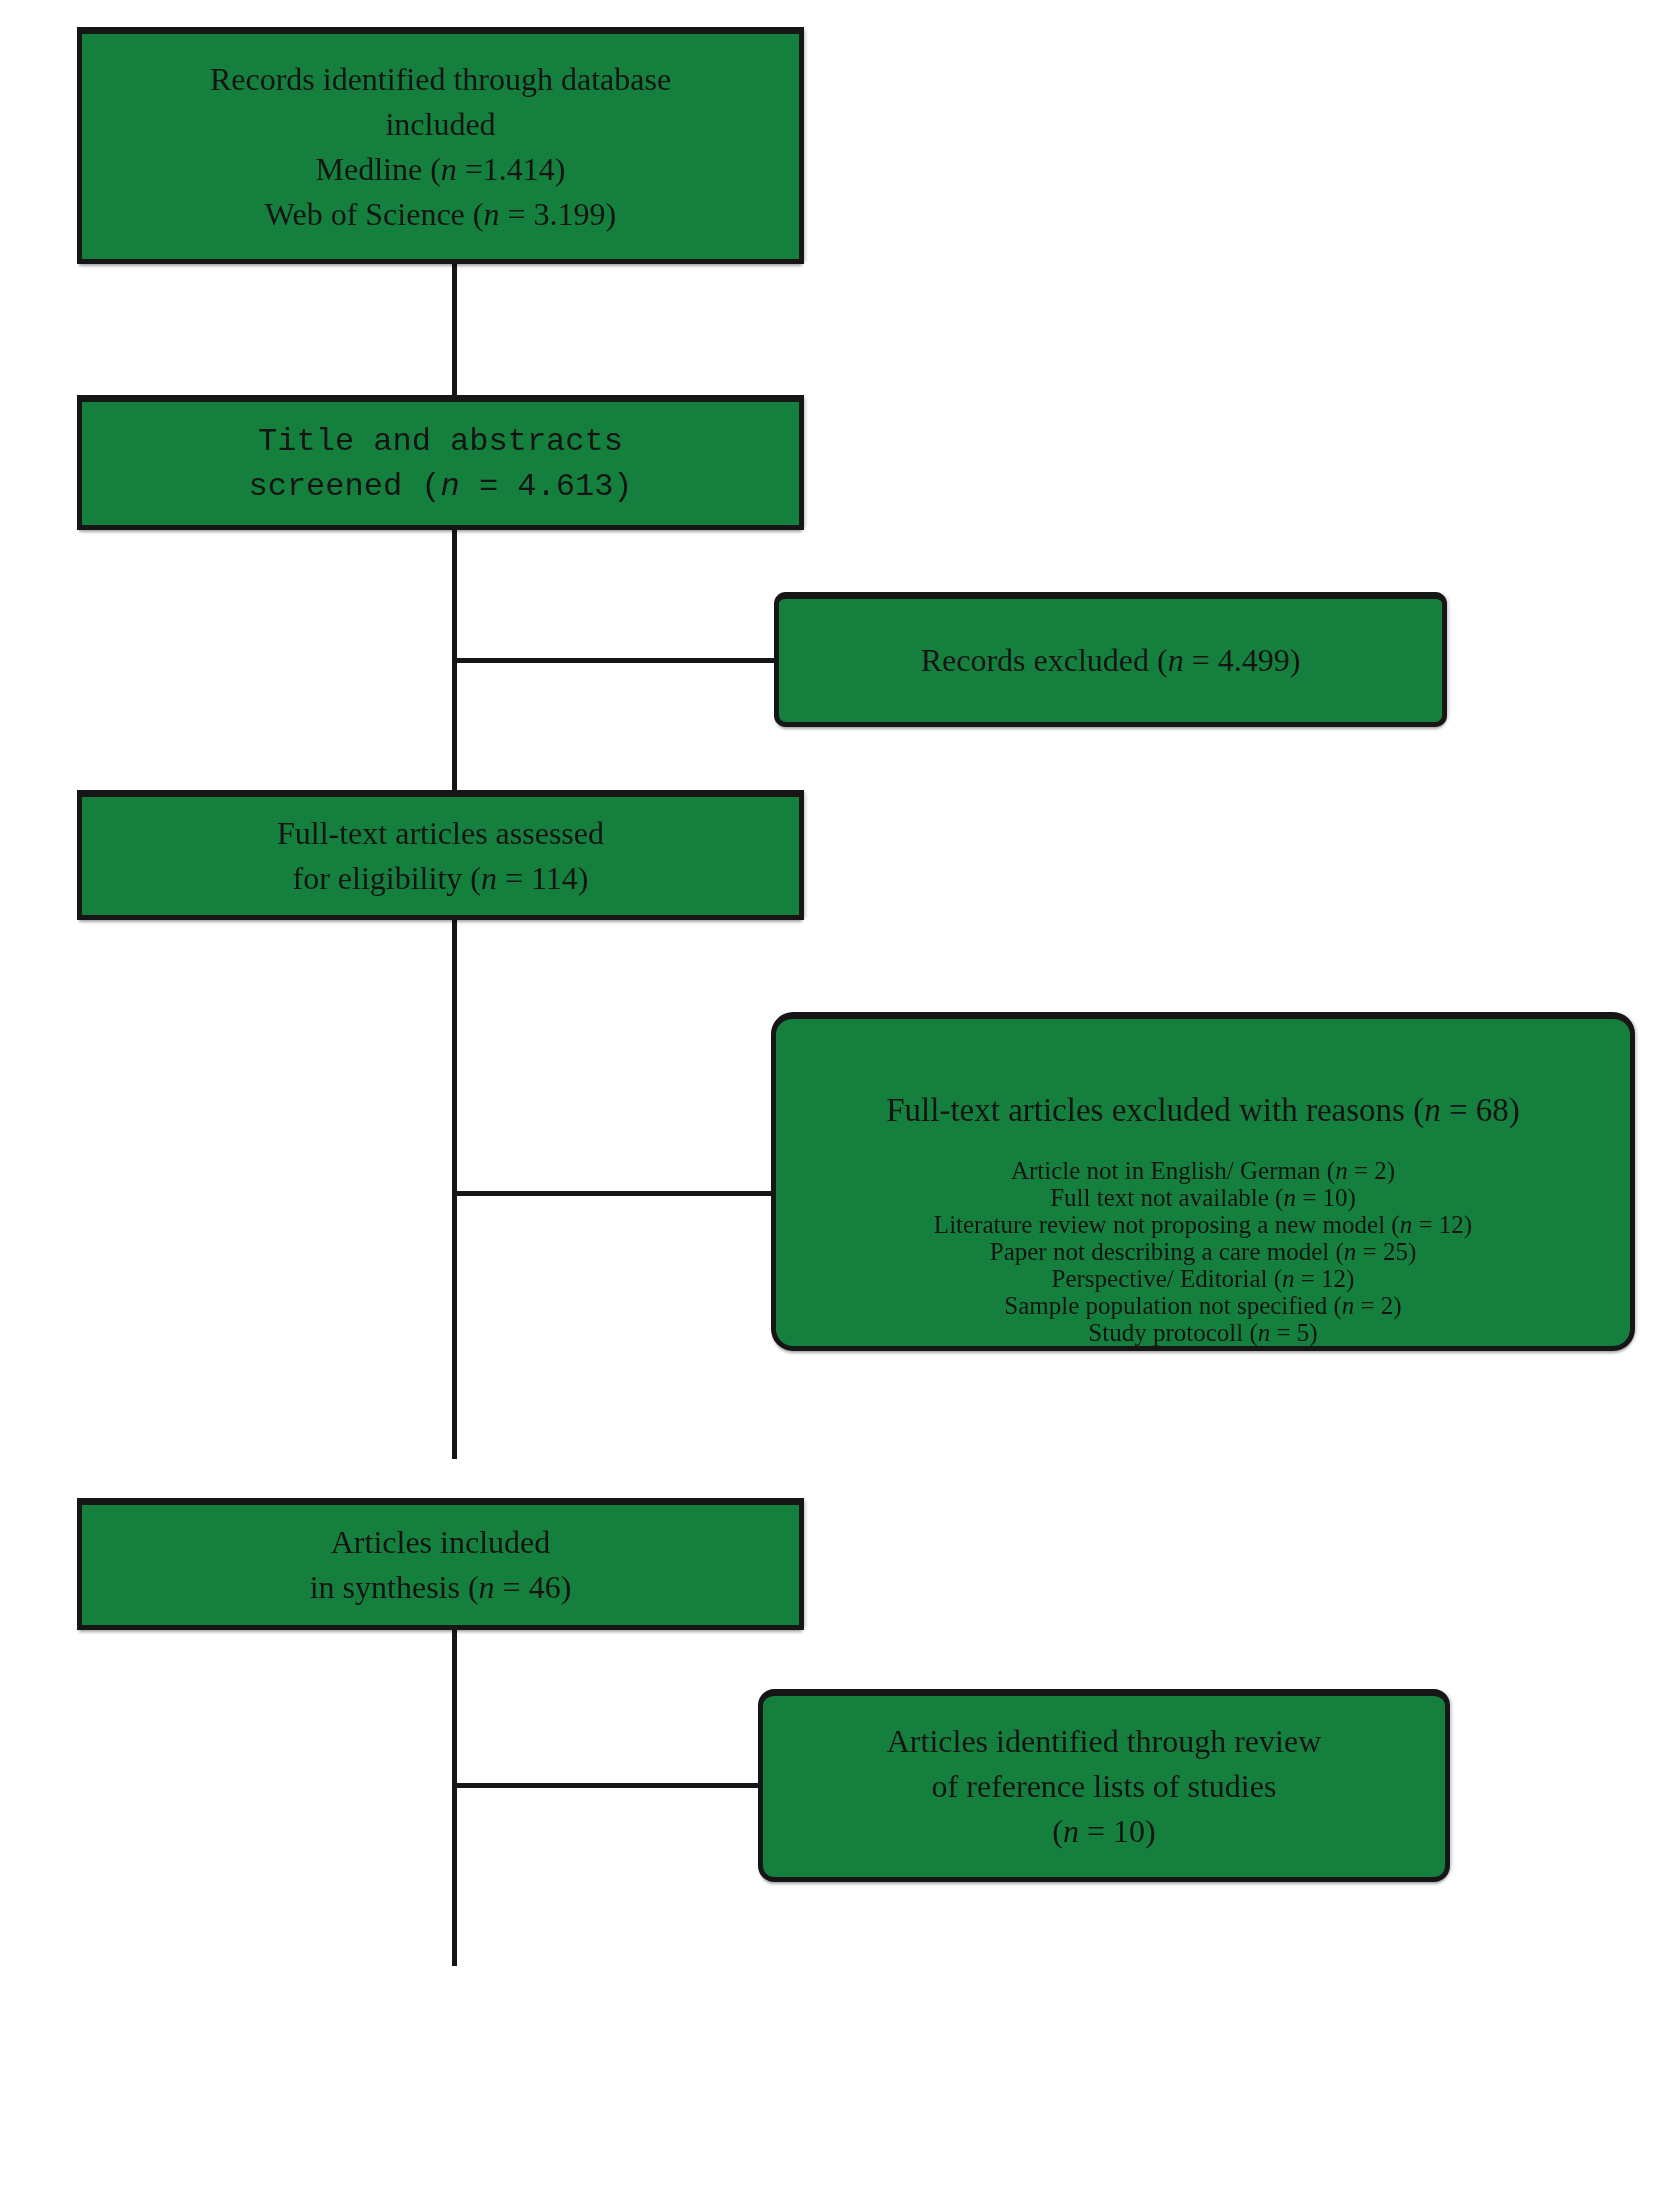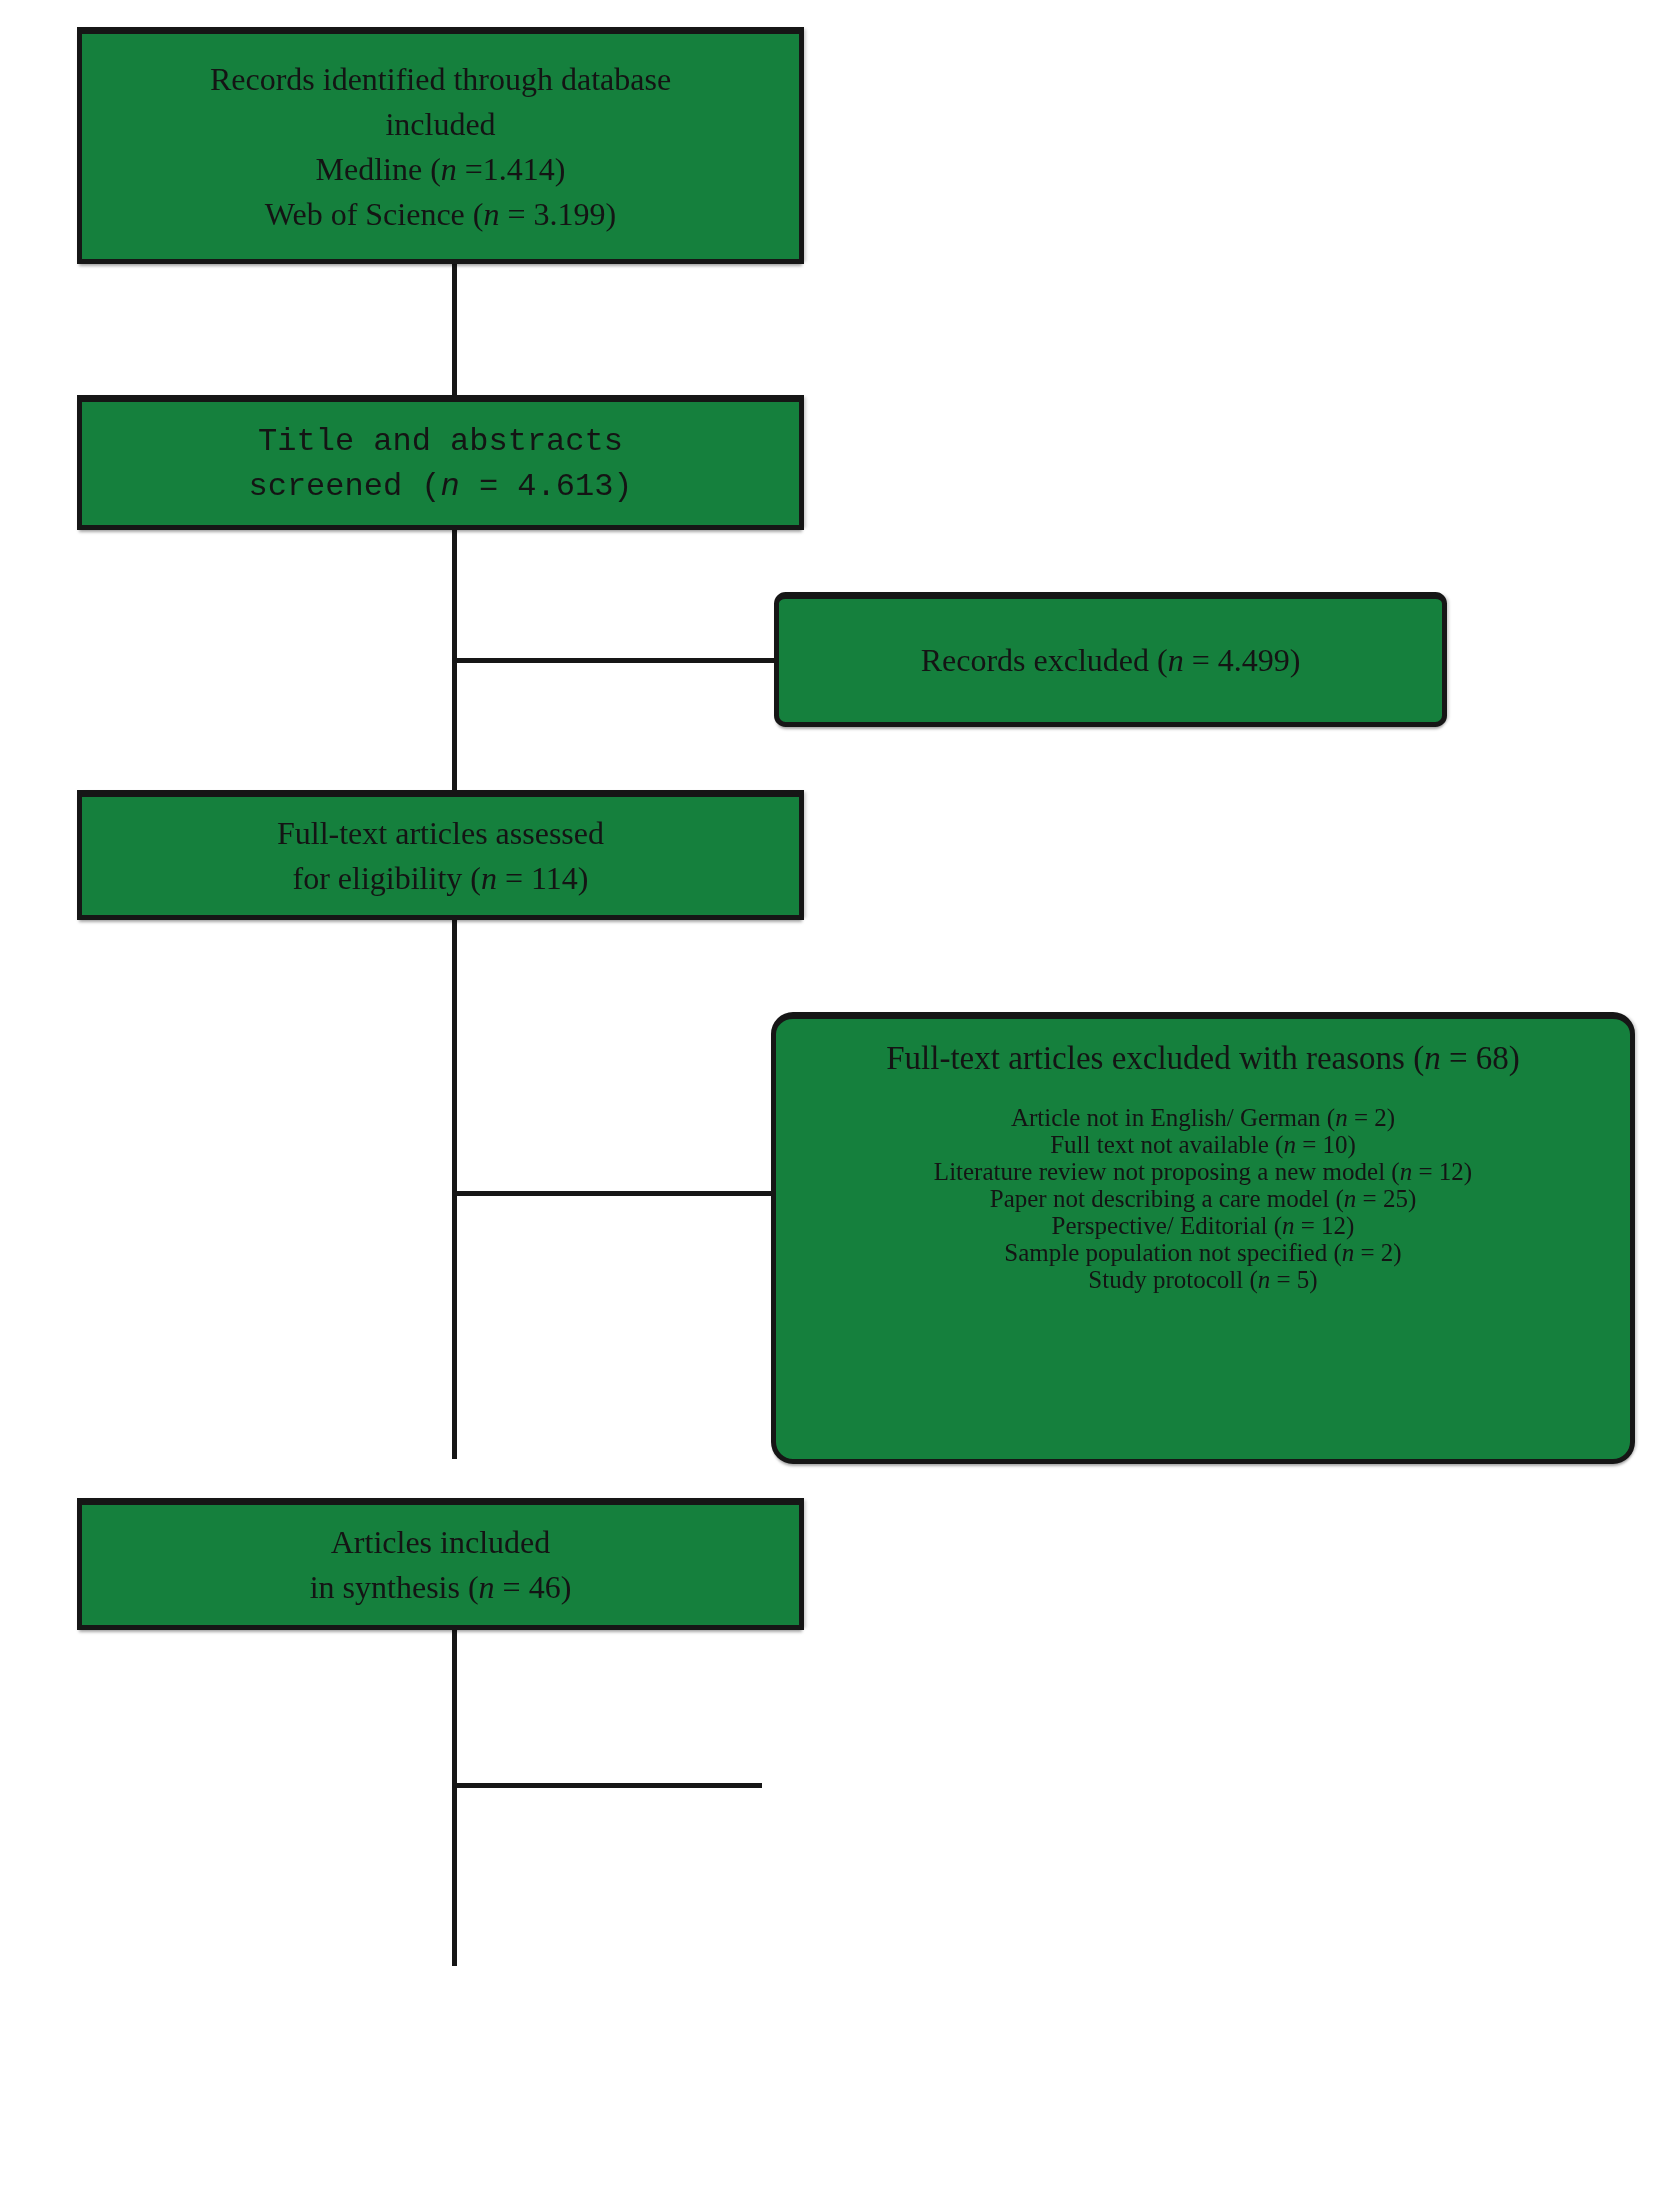--- a/index.html
+++ b/index.html
@@ -82,32 +82,37 @@
 
   <div class="box b3" style="left:774px;top:592px;width:673px;height:135px;">
     <div class="tx">Records excluded (<i class="nvar">n</i> = 4.499)</div>
   </div>
 
   <div class="box" style="left:77px;top:790px;width:727px;height:130px;">
     <div class="tx">Full-text articles assessed</div>
     <div class="tx">for eligibility (<i class="nvar">n</i> = 114)</div>
   </div>
 
-  <div class="box b5" style="left:771px;top:1012px;width:864px;height:452px;">
+  <div class="box b5" style="left:771px;top:1012px;width:864px;height:339px;justify-content:flex-end;">
     <div class="b5-title">Full-text articles excluded with reasons (<i class="nvar">n</i> = 68)</div>
     <div class="reason">Article not in English/ German (<i class="nvar">n</i> = 2)</div>
     <div class="reason">Full text not available (<i class="nvar">n</i> = 10)</div>
     <div class="reason">Literature review not proposing a new model (<i class="nvar">n</i> = 12)</div>
     <div class="reason">Paper not describing a care model (<i class="nvar">n</i> = 25)</div>
     <div class="reason">Perspective/ Editorial (<i class="nvar">n</i> = 12)</div>
     <div class="reason">Sample population not specified (<i class="nvar">n</i> = 2)</div>
     <div class="reason">Study protocoll (<i class="nvar">n</i> = 5)</div>
   </div>
 
   <div class="box" style="left:77px;top:1453px;width:727px;height:132px;margin-top:45px;">
     <div class="tx">Articles included</div>
     <div class="tx">in synthesis (<i class="nvar">n</i> = 46)</div>
   </div>
 
+  <div class="box b7" style="left:758px;top:1689px;width:692px;height:193px;">
+    <div class="tx">Articles identified through review</div>
+    <div class="tx">of reference lists of studies</div>
+    <div class="tx">(<i class="nvar">n</i> = 10)</div>
+  </div>
 
 
 </div>
 
 
 </body></html>

